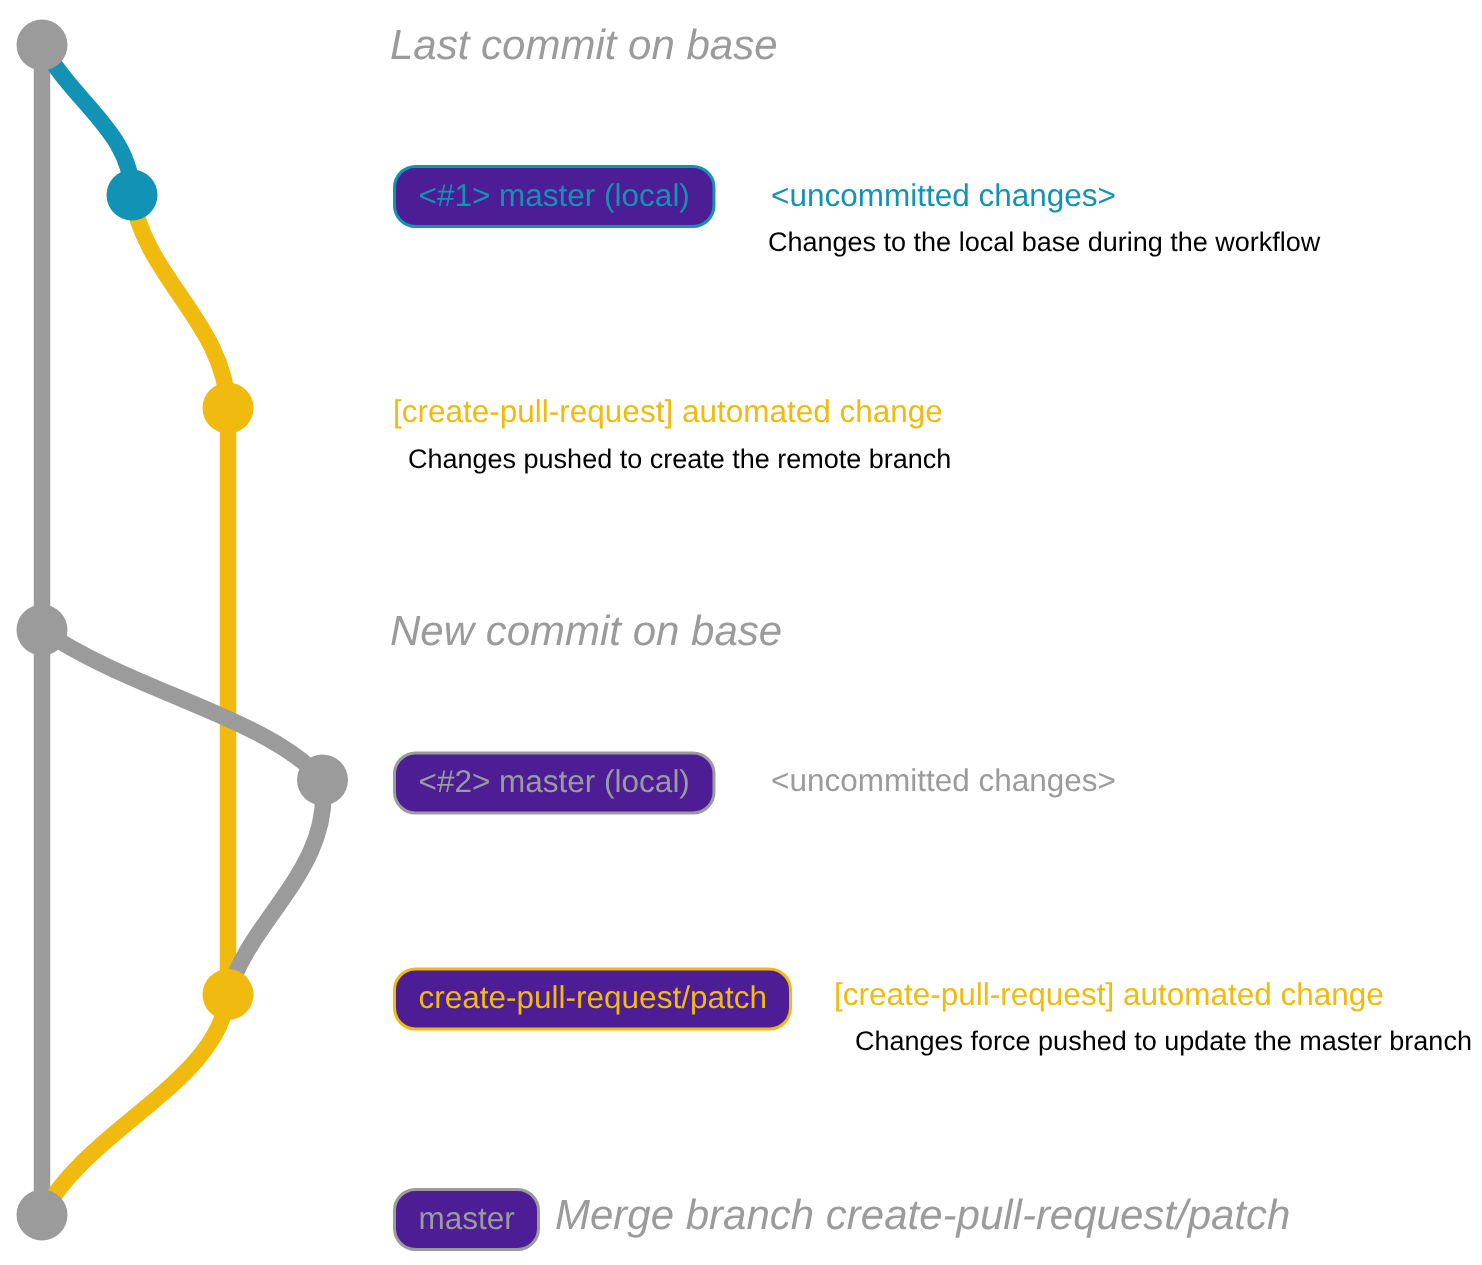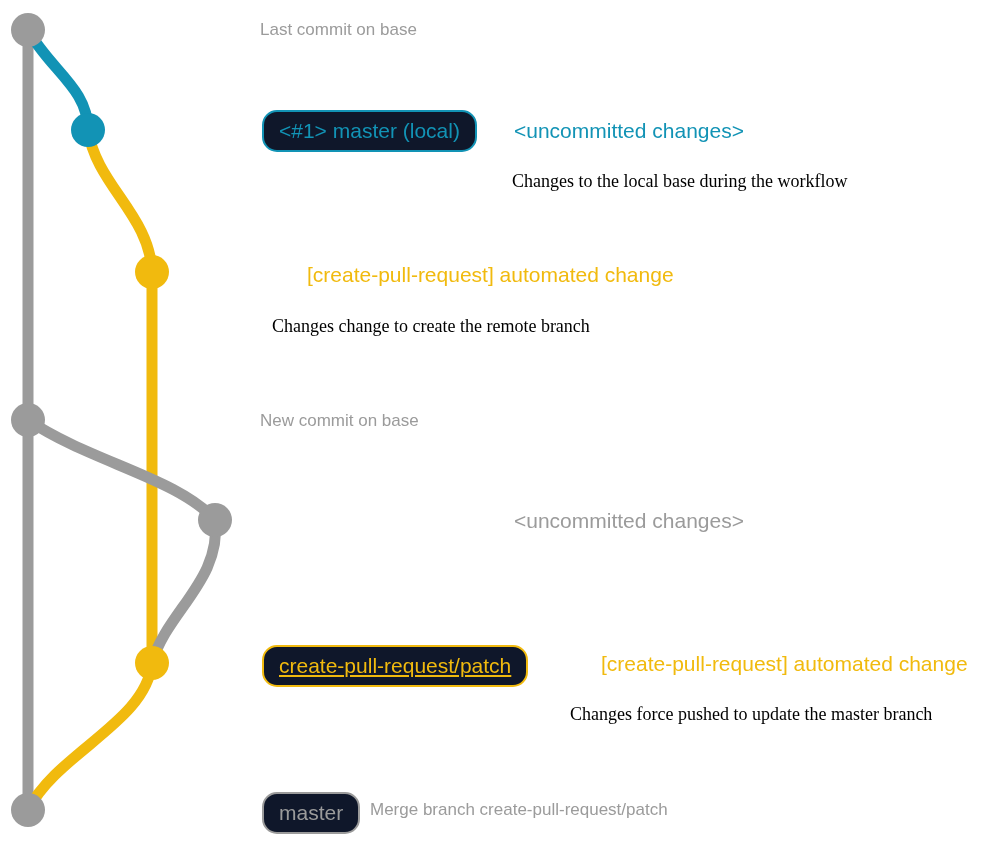--- a/index.html
+++ b/index.html
@@ -26,54 +26,53 @@
   .stroke-teal{stroke:var(--teal);}
   .stroke-yellow{stroke:var(--yellow);}
   .fill-gray{fill:var(--gray);}
   .fill-teal{fill:var(--teal);}
   .fill-yellow{fill:var(--yellow);}
   .edge{fill:none;stroke-width:11;stroke-linecap:round;}
 
   .abs{position:absolute;white-space:nowrap;}
   .gray-label{
     color:var(--gray);
-    font-size:17px;
+    font-size:28px;
     line-height:24px;
+    font-style:italic;
   }
   .badge{
     display:inline-block;
     font-size:21px;
     line-height:24px;
     padding:7px 15px;
     border:2px solid currentColor;
     border-radius:15px;
-    background:#0f172a;
+    background:#4c1d95;
   }
   .badge-teal{color:var(--teal);}
   .badge-gray{color:var(--gray);}
-  .badge-yellow{color:var(--yellow);text-decoration:underline;}
+  .badge-yellow{color:var(--yellow);}
   .note{
     font-size:21px;
     line-height:24px;
     margin-left:16px;
   }
   .note-teal{color:var(--teal);}
   .note-gray{color:var(--gray);}
   .msg-yellow{
     color:var(--yellow);
     font-size:21px;
     line-height:24px;
-    margin-left:45px;
   }
   .caption{
-    font-family:Liberation Serif, serif;
+    font-family:Liberation Sans, sans-serif;
     color:var(--ink);
     font-size:18px;
     line-height:22px;
-    margin-top:20px;
   }
 </style>
 </head>
 <body>
 
 <div class="stage">
 
   <svg class="graph" width="250" height="843" viewBox="0 0 250 843" aria-hidden="true">
 
     <path class="edge stroke-gray" d="M28,30 L28,810"></path>
@@ -97,24 +96,25 @@
     <circle class="fill-gray" cx="28" cy="810" r="17"></circle>
   </svg>
 
   <div class="abs gray-label" style="left:260px;top:18px;">Last commit on base</div>
 
   <div class="abs badge badge-teal" style="left:262px;top:110px;">&lt;#1&gt; master (local)</div>
   <div class="abs note note-teal" style="left:498px;top:119px;">&lt;uncommitted changes&gt;</div>
   <div class="abs caption" style="left:512px;top:150px;">Changes to the local base during the workflow</div>
 
   <div class="abs msg-yellow" style="left:262px;top:263px;">[create-pull-request] automated change</div>
-  <div class="abs caption" style="left:272px;top:295px;">Changes change to create the remote branch</div>
+  <div class="abs caption" style="left:272px;top:295px;">Changes pushed to create the remote branch</div>
 
   <div class="abs gray-label" style="left:260px;top:409px;">New commit on base</div>
 
+  <div class="abs badge badge-gray" style="left:262px;top:501px;">&lt;#2&gt; master (local)</div>
   <div class="abs note note-gray" style="left:498px;top:509px;">&lt;uncommitted changes&gt;</div>
 
   <div class="abs badge badge-yellow" style="left:262px;top:645px;">create-pull-request/patch</div>
   <div class="abs msg-yellow" style="left:556px;top:652px;">[create-pull-request] automated change</div>
   <div class="abs caption" style="left:570px;top:683px;">Changes force pushed to update the master branch</div>
 
   <div class="abs gray-label" style="left:370px;top:798px;">Merge branch create-pull-request/patch</div>
   <div class="abs badge badge-gray" style="left:262px;top:792px;">master</div>
 
 </div>

